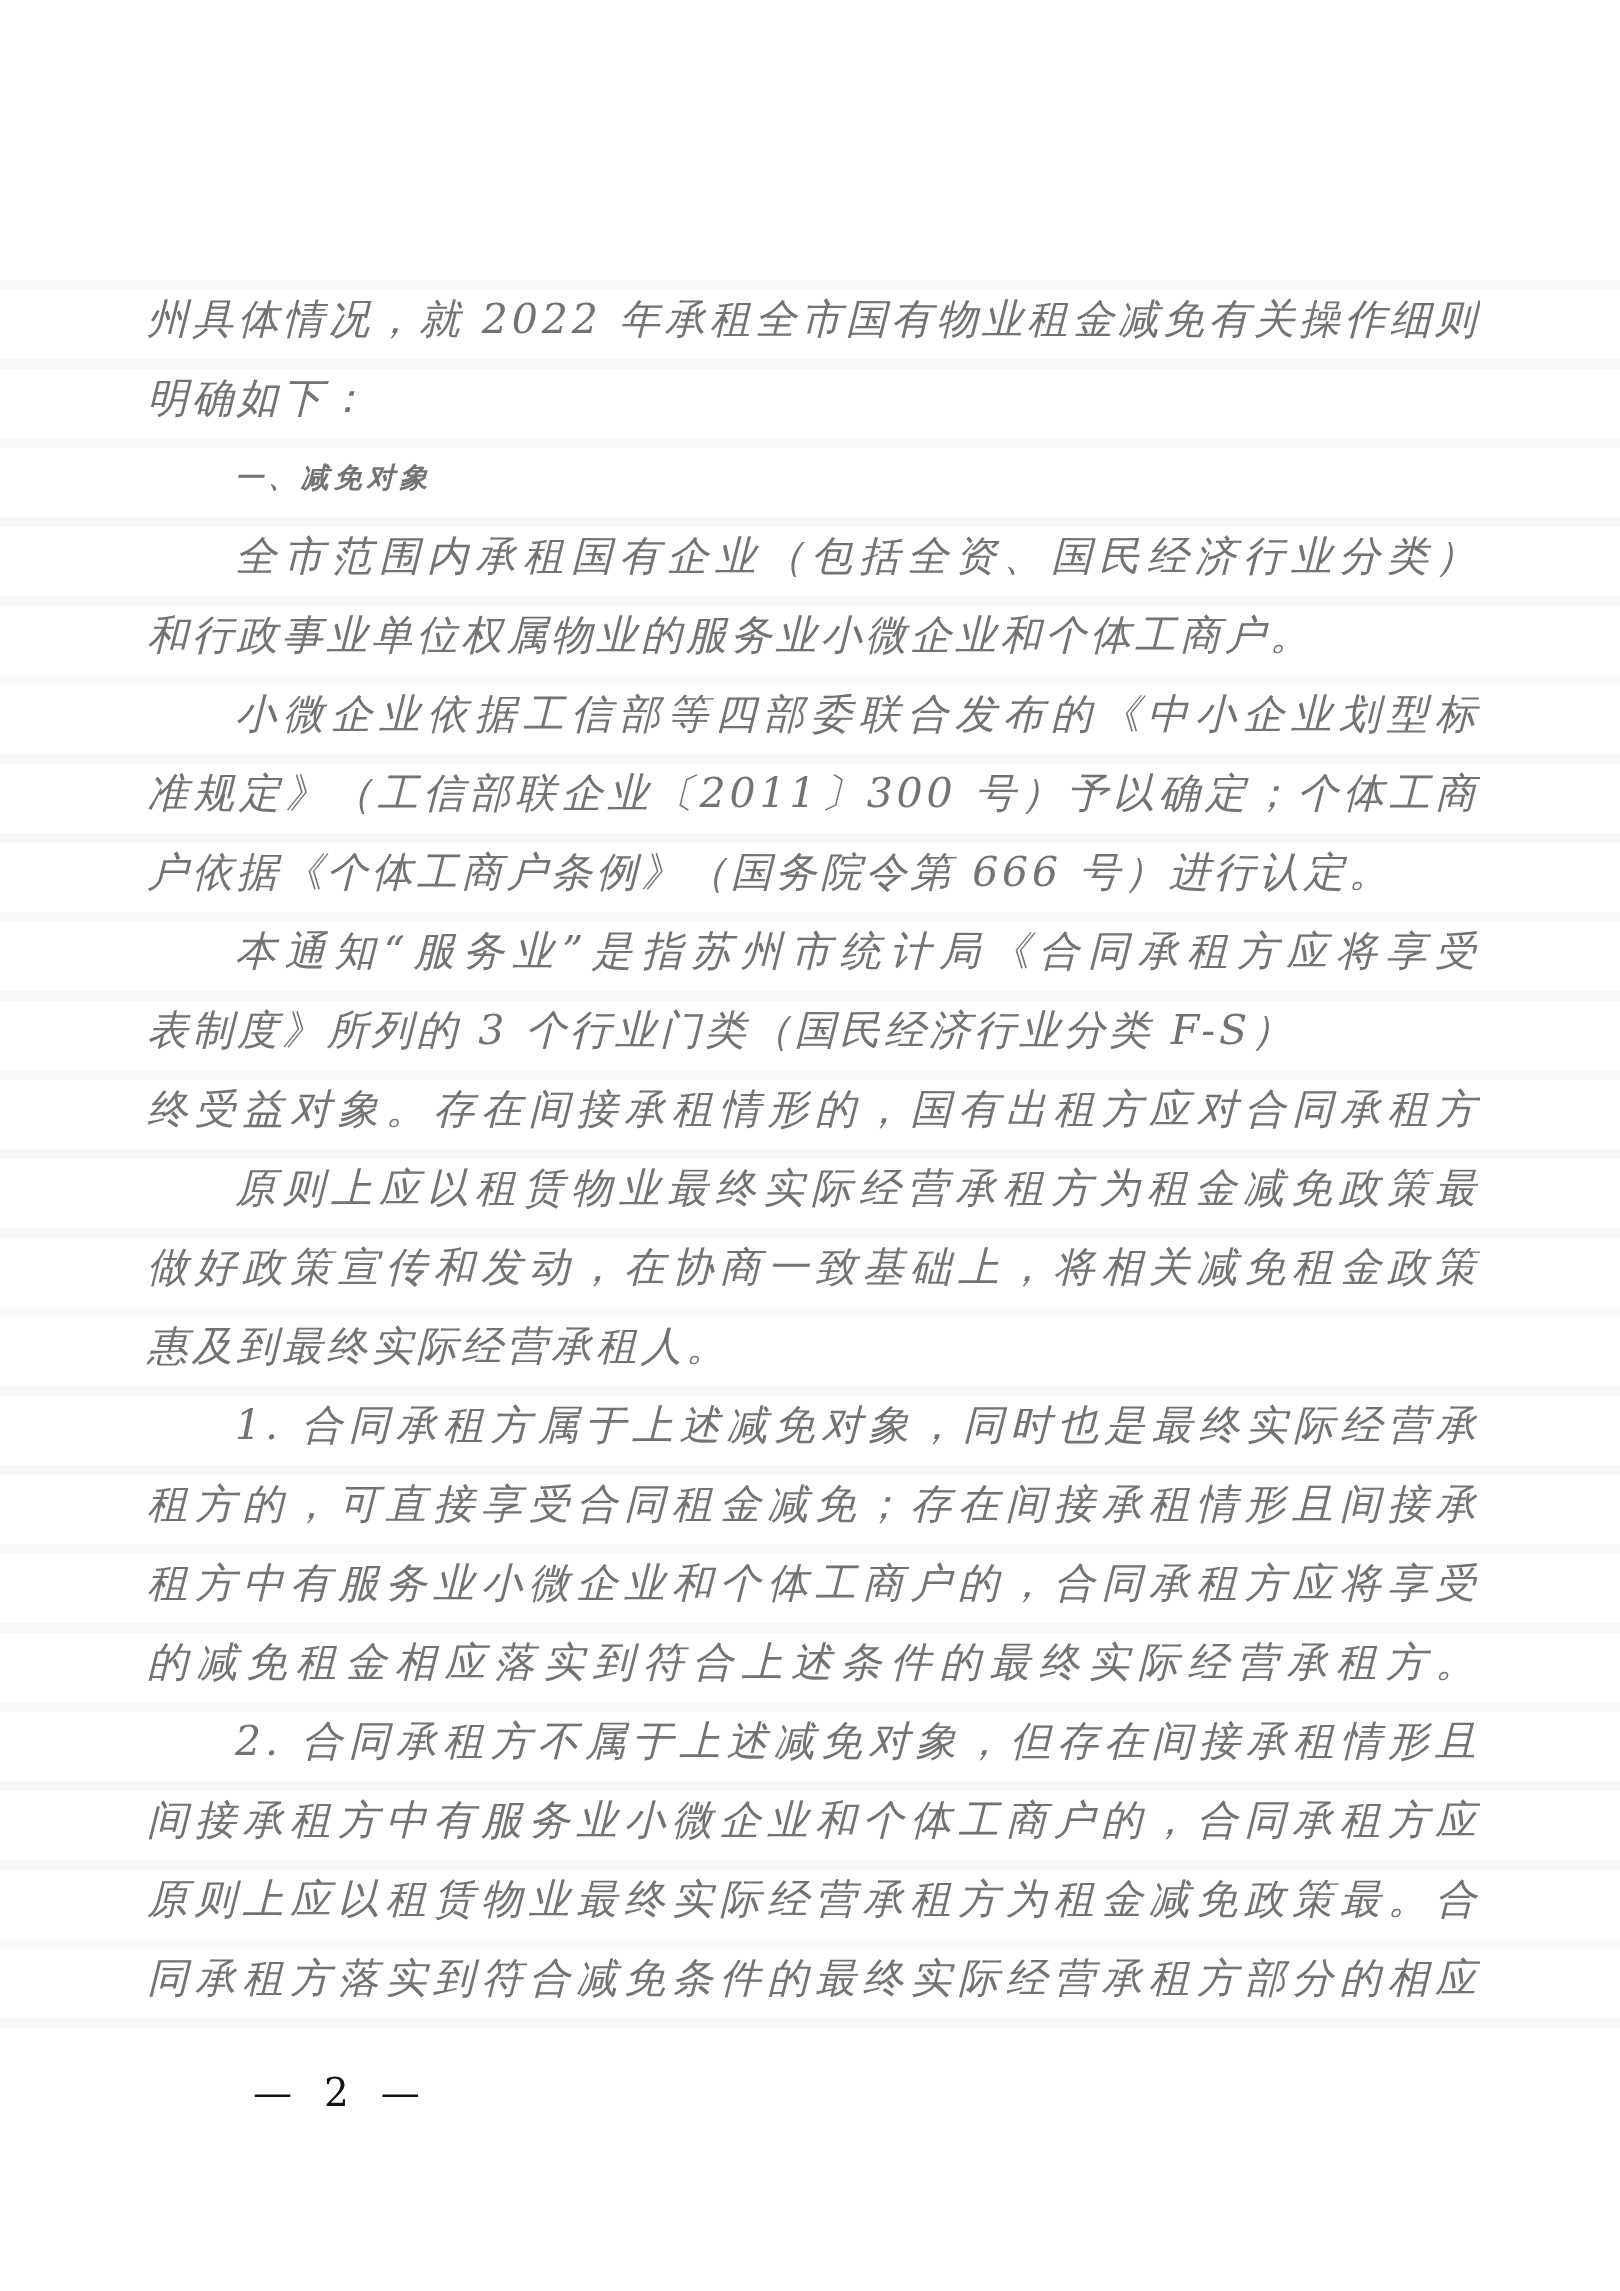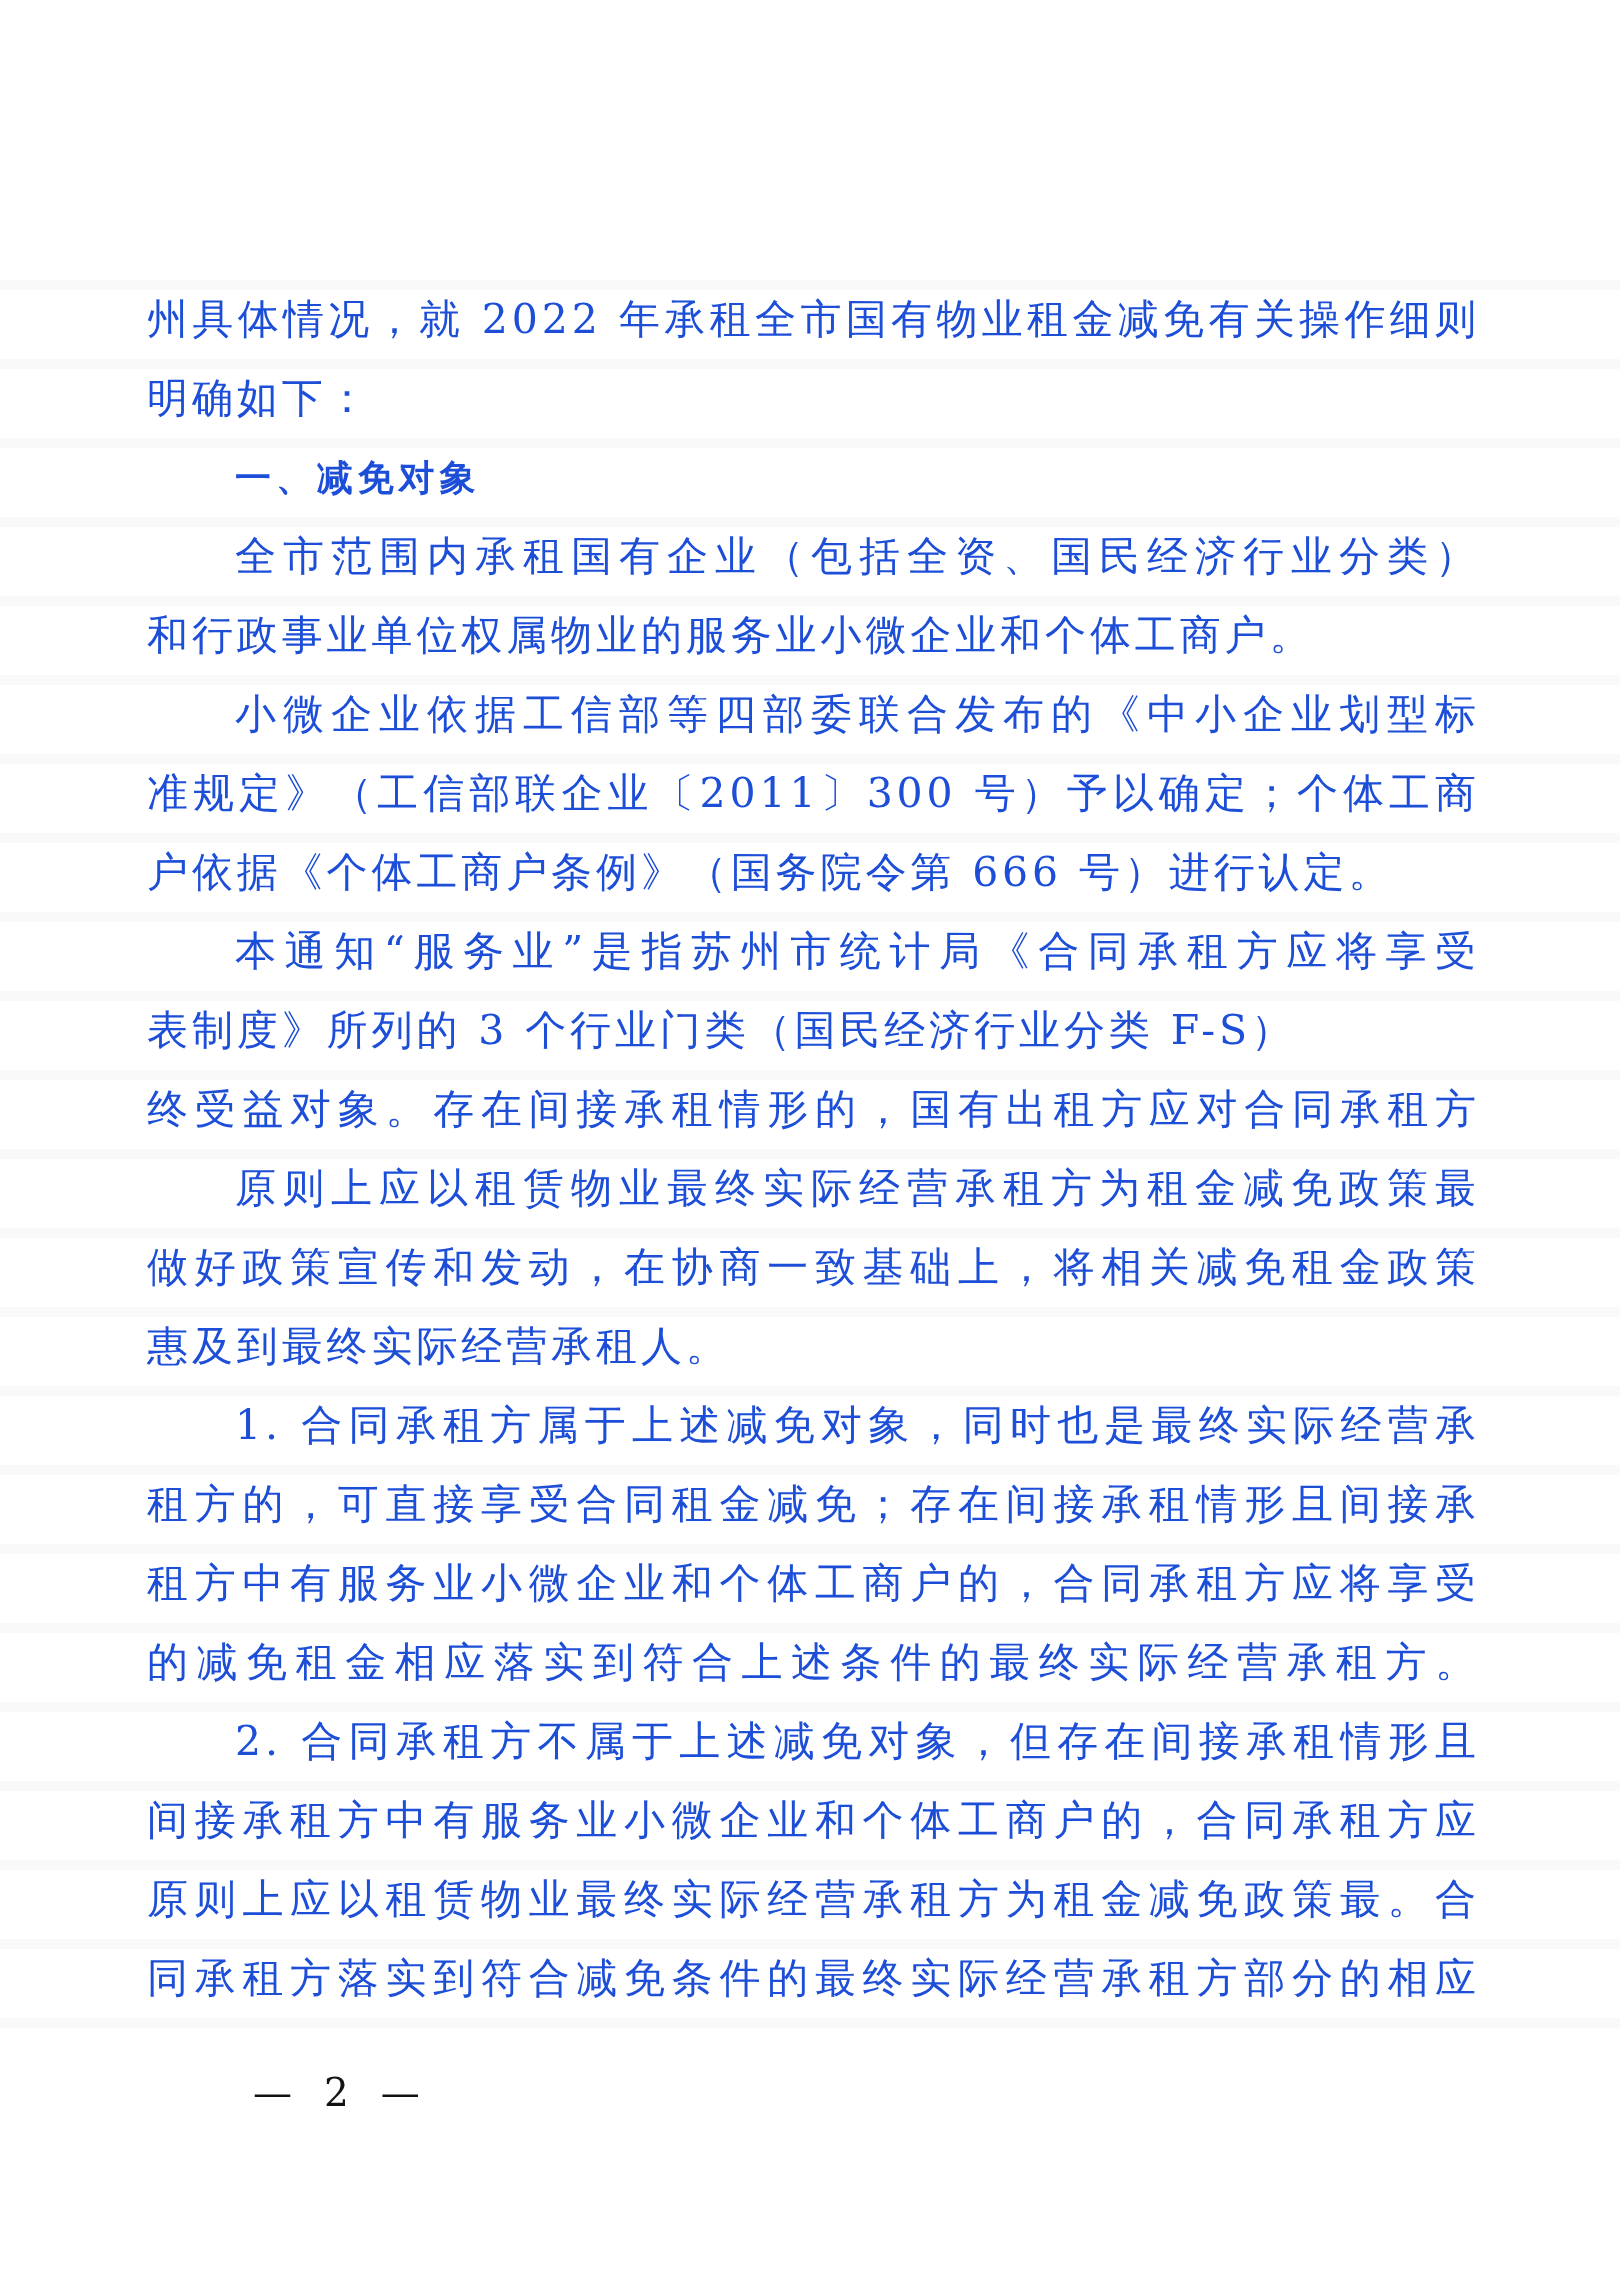--- a/index.html
+++ b/index.html
@@ -29,41 +29,42 @@
       transparent 9.8px,
       transparent 79px
     );
     pointer-events: none;
   }
   .text-block {
     position: absolute;
     left: 147px;
     top: 280px;
     width: 1333px;
-    color: #1d4ed8;
+    color: #737373;
+    font-style: italic;
   }
   .line {
     font-size: 41px;
     line-height: 79px;
     height: 79px;
     letter-spacing: 3.9px;
     text-align: justify;
     text-align-last: left;
     overflow: hidden;
   }
   .fill {
     text-align-last: justify;
   }
   .indent {
     text-indent: 88px;
   }
   .heading {
     font-family: "DejaVu Sans", sans-serif;
     font-weight: 700;
-    font-size: 36px;
+    font-size: 28px;
     letter-spacing: 4.9px;
   }
   .page-number {
     position: absolute;
     left: 253px;
     top: 2070px;
     font-size: 39px;
     letter-spacing: 9.8px;
     color: #121212;
     text-align: left;

